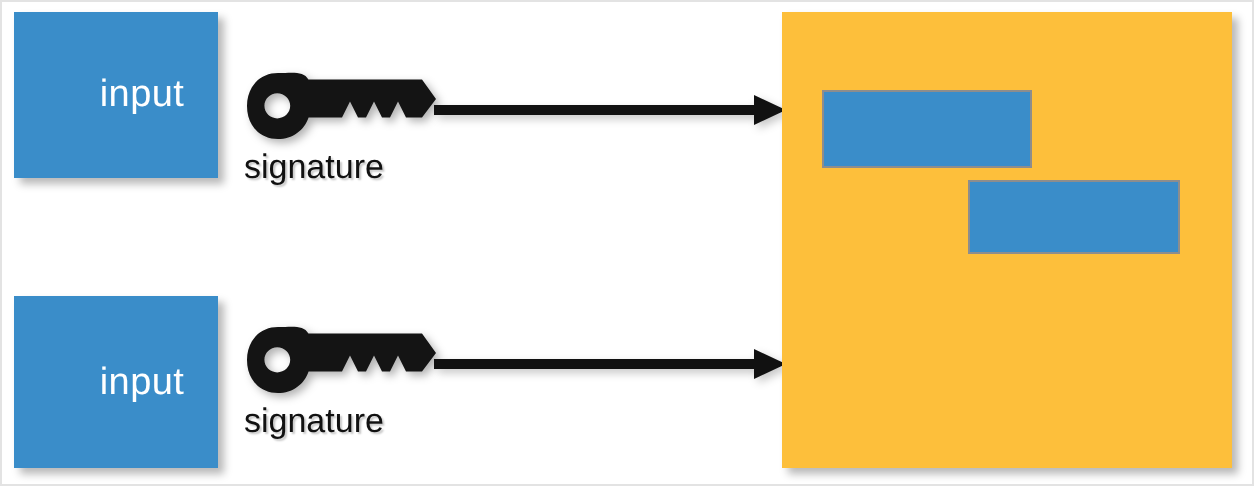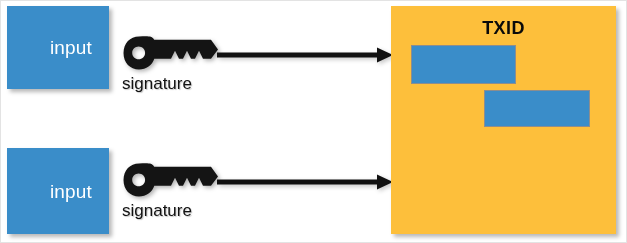--- a/index.html
+++ b/index.html
@@ -181,18 +181,17 @@
   </div>
 
   <span id="arrow-2" class="arrow">
     <svg viewBox="0 0 176 22" width="176" height="22" xmlns="http://www.w3.org/2000/svg" aria-hidden="true">
       <rect x="0" y="8.5" width="162" height="5" fill="#111111"></rect>
       <polygon points="160,3.5 176,11 160,18.5" fill="#111111"></polygon>
     </svg>
   </span>
 
   <div id="txid-box">
-    <div id="txid-title">TXID</div>
     <div id="txid-slot-1" class="txid-slot"></div>
     <div id="txid-slot-2" class="txid-slot"></div>
   </div>
 
 </div>
 
 </body></html>

